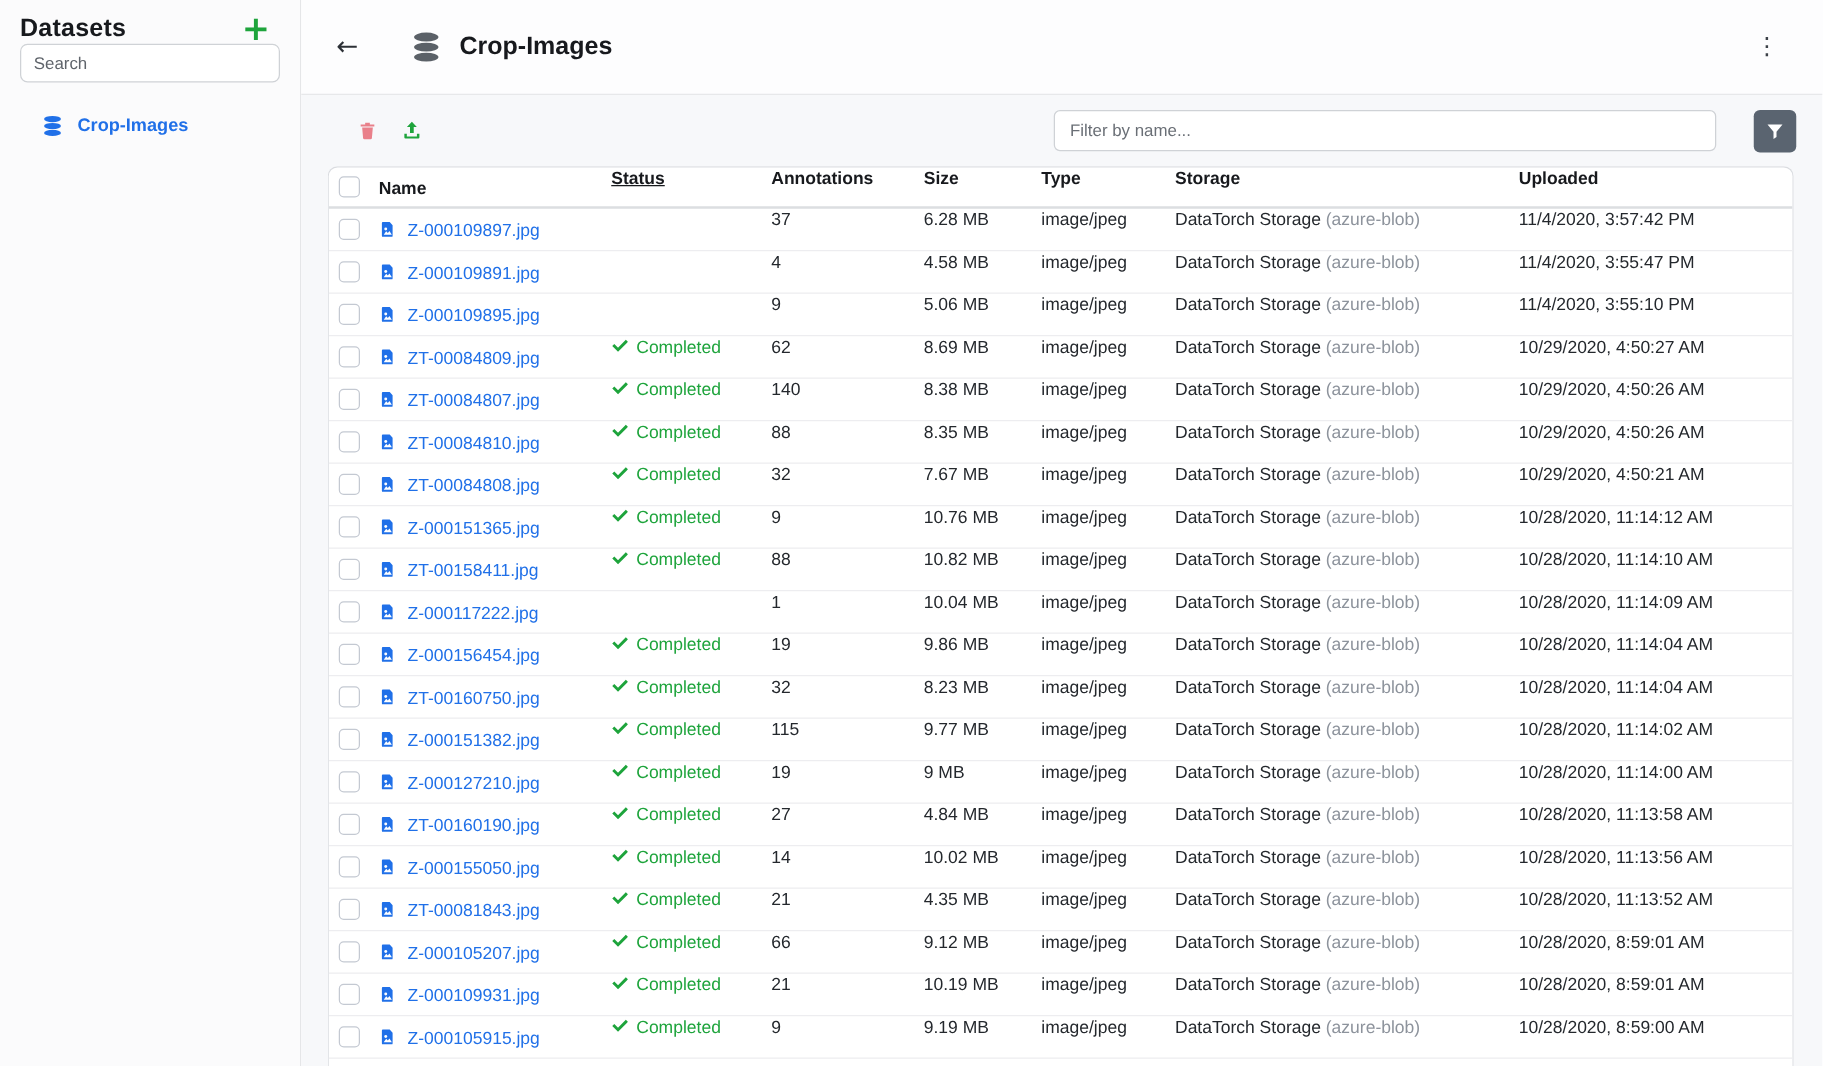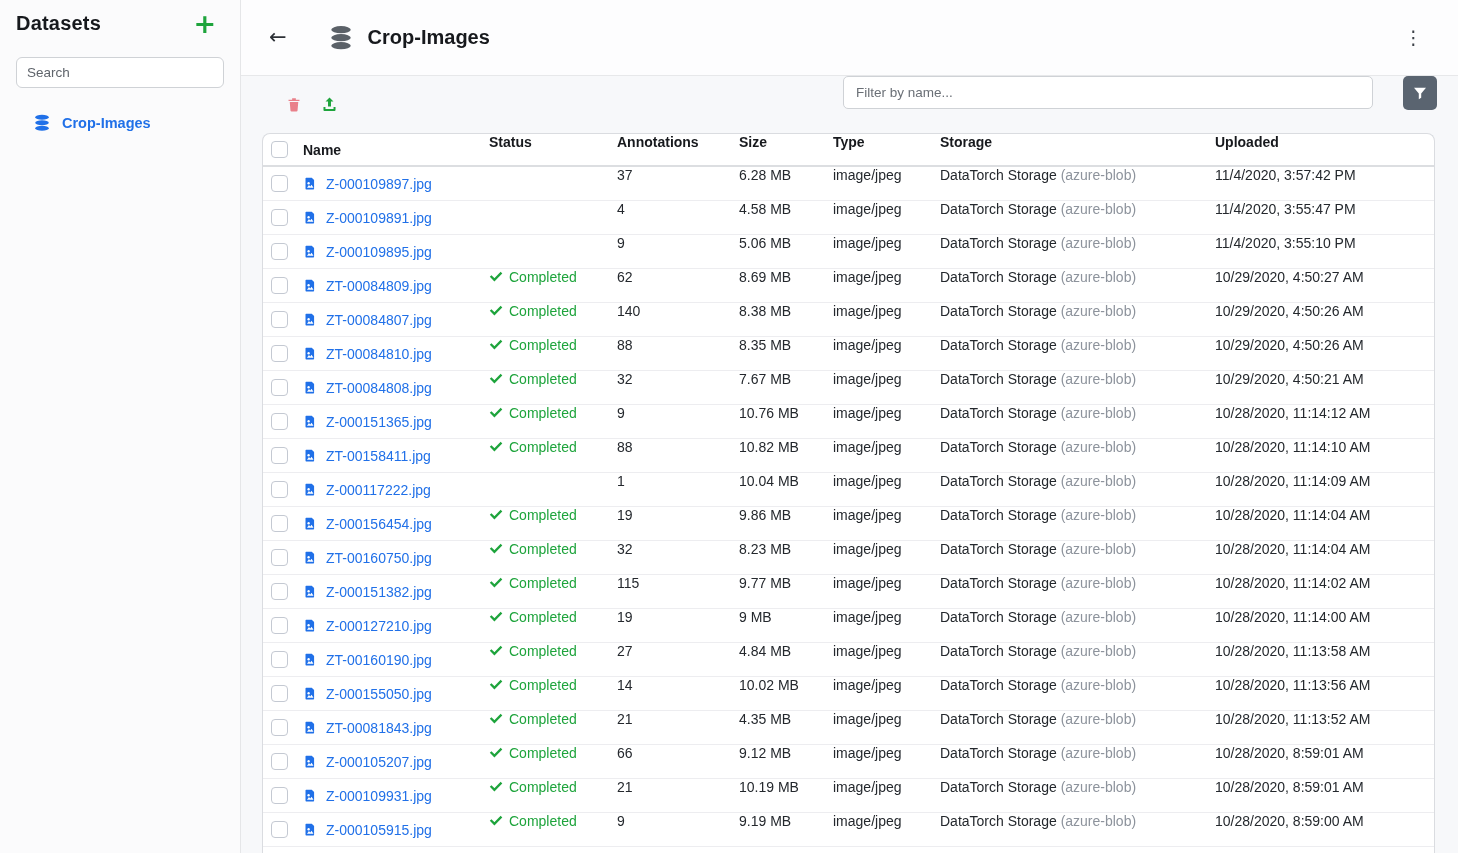--- a/index.html
+++ b/index.html
@@ -21,21 +21,21 @@
     border-right:1px solid #e5e6e8;padding:12px 16px;
   }
   .sidebar-head{display:flex;align-items:center;justify-content:space-between;padding-right:8px;gap:10px;}
   .sidebar-title{margin:0;font-size:20px;font-weight:bold;color:var(--text-dark);letter-spacing:.2px;}
   .add-btn{
     background:none;border:none;padding:0;cursor:pointer;
     color:var(--green);font-size:27px;font-weight:bold;line-height:22px;
     font-family:"DejaVu Sans",sans-serif;
   }
   .search-input{
-    width:100%;height:31px;margin-top:22px;padding:0 10px;
+    width:100%;height:31px;padding:0 10px;
     border:1px solid #cfd2d6;border-radius:6px;background:#fff;
     font-family:inherit;font-size:13.5px;color:#333;outline:none;
   }
   .search-input::placeholder{color:#5f646b;}
   .ds-item{
     display:flex;align-items:center;gap:11px;margin-top:26px;padding-left:17px;
     color:var(--blue);font-weight:bold;font-size:14.5px;cursor:pointer;
   }
 
   
@@ -50,21 +50,21 @@
     font-size:21px;color:#2c3036;line-height:1;margin-right:41px;
     font-family:"DejaVu Sans",sans-serif;
   }
   .page-title{margin:0 0 0 14px;font-size:20px;font-weight:bold;color:var(--text-dark);}
   .kebab-btn{
     margin-left:auto;background:none;border:none;cursor:pointer;padding:0 4px;
     font-size:19px;color:#3c4148;line-height:1;font-family:"DejaVu Sans",sans-serif;
   }
 
   .toolbar{
-    height:57px;min-height:57px;display:flex;
+    height:57px;min-height:57px;display:flex;align-items:center;
     padding:0 21px 0 45px;
   }
   .icon-btn{background:none;border:none;cursor:pointer;padding:0;display:flex;align-items:center;}
   .icon-btn + .icon-btn{margin-left:19px;}
   .toolbar .spacer{flex:1;}
   .filter-input{
     width:530px;height:33px;padding:0 12px;margin-right:30px;
     border:1px solid #cfd2d6;border-radius:5px;background:#fff;
     font-family:inherit;font-size:13.5px;color:#333;outline:none;
   }
@@ -79,21 +79,21 @@
     flex:1;margin:0 23px 0 21px;background:#fff;
     border:1px solid #dadce0;border-bottom:none;border-radius:8px 8px 0 0;
     overflow:hidden;
   }
   .thead,.trow{display:flex;}
   .thead{height:33px;border-bottom:2px solid #dcdee1;font-weight:bold;color:var(--text-dark);}
   .trow{height:34px;border-bottom:1px solid #ededf0;}
   .cell{padding-right:6px;}
   .c-check{width:40px;min-width:40px;display:flex;align-items:center;padding-left:8px;}
   .c-name{width:186px;min-width:186px;display:flex;align-items:center;gap:9px;}
-  .c-status{width:128px;min-width:128px;}
+  .c-status{width:128px;min-width:128px;text-decoration:underline;}
   .c-ann{width:122px;min-width:122px;}
   .c-size{width:94px;min-width:94px;}
   .c-type{width:107px;min-width:107px;}
   .c-storage{width:275px;min-width:275px;white-space:nowrap;overflow:hidden;}
   .c-up{flex:1;white-space:nowrap;}
   .checkbox{
     width:17px;height:17px;border:1px solid #c4c9d2;border-radius:4px;background:#fff;
     display:inline-block;cursor:pointer;
   }
   .file-link{color:var(--blue);text-decoration:none;cursor:pointer;white-space:nowrap;}

